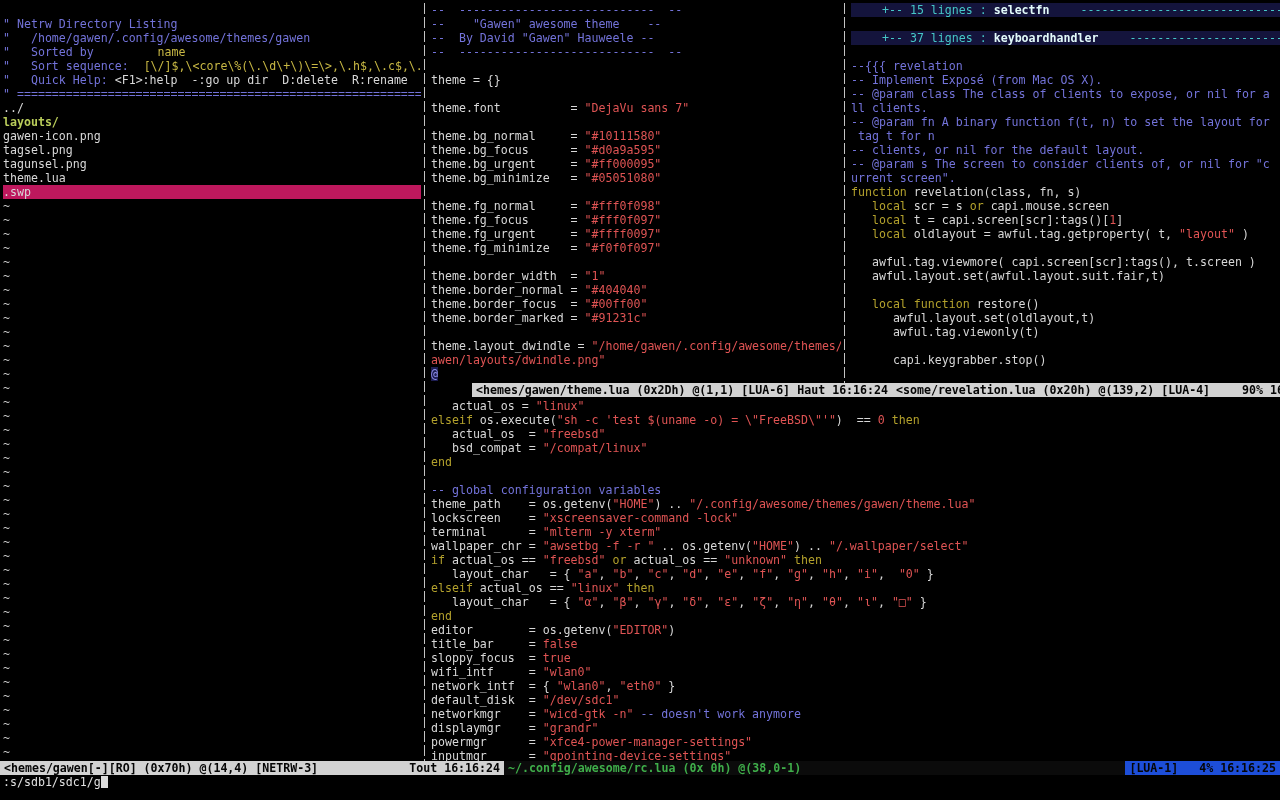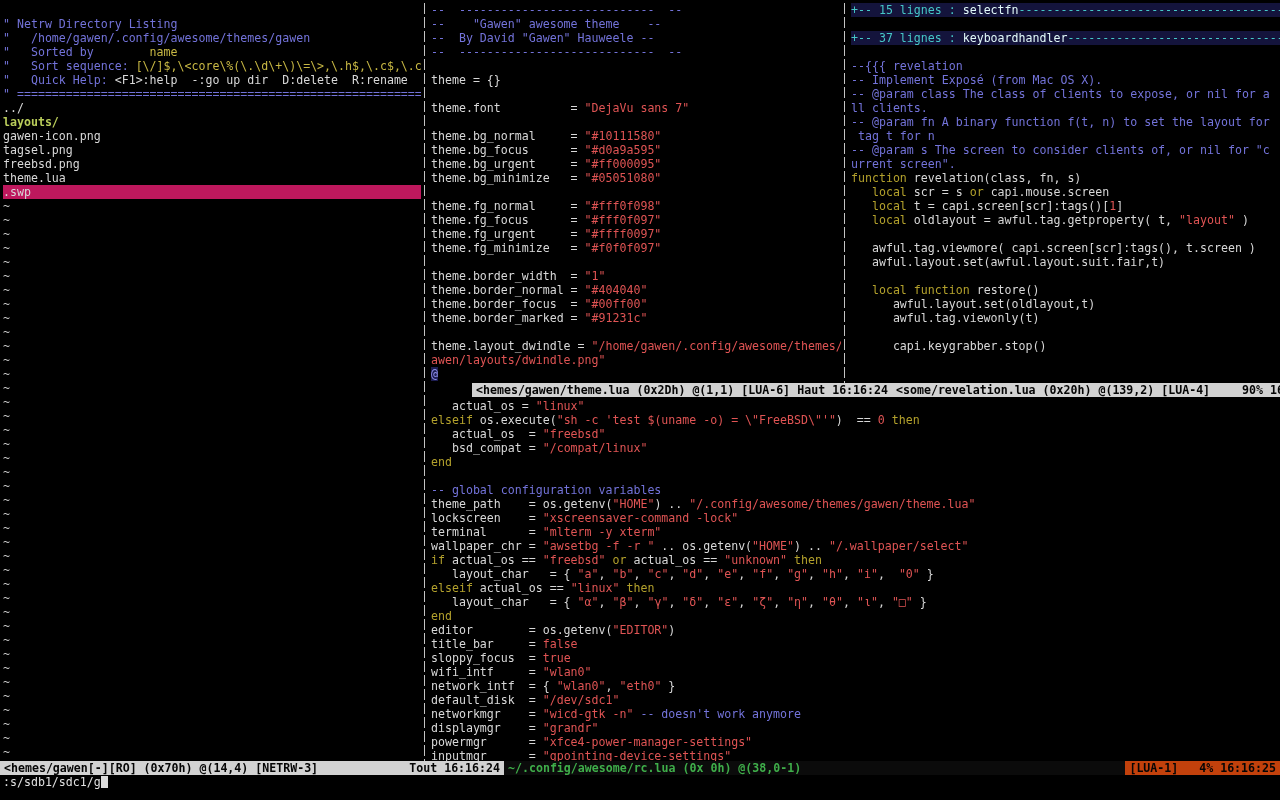--- a/index.html
+++ b/index.html
@@ -18,34 +18,34 @@
   .statusrow{display:flex;height:16px;padding-left:44px;}
   .statusline{height:14px;white-space:pre;overflow:hidden;display:flex;justify-content:space-between;
               padding:0 4px;background:#d2d2d2;color:#050505;font-weight:bold;box-sizing:border-box;}
   .sl-theme{width:420px;flex:none;}
   .sl-rev{flex:1;min-width:0;gap:32px;}
   .rc-win{flex:1;}
   .bottom-status{display:flex;height:14px;}
   .sl-netrw{width:504px;flex:none;}
   .sl-rc{flex:1;min-width:0;background:#0b0b0b;}
   .sl-rc .rc-file{color:#3fae4a;}
-  .sl-rc .rc-right{background:#c2410c;color:#050505;padding:0 4px;margin-right:-4px;}
+  .sl-rc .rc-right{background:#1d4ed8;color:#050505;padding:0 4px;margin-right:-4px;}
   .row{height:14px;white-space:pre;}
   .cursorline{background:#be185d;}
   .foldrow{background:#14143c;}
   .sg-n{color:#d8d8d8;}
   .sg-c{color:#7373da;}
   .sg-k{color:#b3a12c;}
   .sg-s{color:#e05454;}
   .sg-m{color:#e05454;}
   .sg-b{color:#e05454;}
   .sg-d{color:#b9cc5a;font-weight:bold;}
-  .sg-y{color:#c8b844;}
-  .sg-f{color:#46c8c8;}
-  .sg-fl{color:#e2fafa;font-weight:normal;}
+  .sg-y{color:#c8b844;margin-left:8px;}
+  .sg-f{color:#46c8c8;margin-left:31px;}
+  .sg-fl{color:#e2fafa;font-weight:bold;}
   .sg-t{color:#c9c9c9;}
   .sg-at{color:#8f8fe8;background:#1d1d52;}
   .cmdline{height:14px;padding-left:3px;white-space:pre;color:#e0e0e0;}
   .cursor{display:inline-block;width:7px;height:12px;background:#dcdcdc;vertical-align:-2px;}
 </style>
 </head>
 <body>
 
 <div class="screen">
   <div class="main">
@@ -55,21 +55,21 @@
         <div class="row"><span class="sg-c">" Netrw Directory Listing</span></div>
         <div class="row"><span class="sg-c">"   /home/gawen/.config/awesome/themes/gawen</span></div>
         <div class="row"><span class="sg-c">"   Sorted by        </span><span class="sg-y">name</span></div>
         <div class="row"><span class="sg-c">"   Sort sequence: </span><span class="sg-y">[\/]$,\&lt;core\%(\.\d\+\)\=\&gt;,\.h$,\.c$,\.c</span></div>
         <div class="row"><span class="sg-c">"   Quick Help: </span><span class="sg-n">&lt;F1&gt;:help  -:go up dir  D:delete  R:rename</span></div>
         <div class="row"><span class="sg-c">" ==========================================================</span></div>
         <div class="row"><span class="sg-n">../</span></div>
         <div class="row"><span class="sg-d">layouts/</span></div>
         <div class="row"><span class="sg-n">gawen-icon.png</span></div>
         <div class="row"><span class="sg-n">tagsel.png</span></div>
-        <div class="row"><span class="sg-n">freebsd.png</span></div>
+        <div class="row"><span class="sg-n">tagunsel.png</span></div>
         <div class="row"><span class="sg-n">theme.lua</span></div>
         <div class="row cursorline"><span class="sg-n">.swp</span></div>
         <div class="row"><span class="sg-t">~</span></div>
         <div class="row"><span class="sg-t">~</span></div>
         <div class="row"><span class="sg-t">~</span></div>
         <div class="row"><span class="sg-t">~</span></div>
         <div class="row"><span class="sg-t">~</span></div>
         <div class="row"><span class="sg-t">~</span></div>
         <div class="row"><span class="sg-t">~</span></div>
         <div class="row"><span class="sg-t">~</span></div>
@@ -149,20 +149,21 @@
             <div class="row foldrow"><span class="sg-f">+-- 15 lignes : </span><span class="sg-fl">selectfn</span><span class="sg-f">------------------------------------------------</span></div>
             <div class="row"></div>
             <div class="row foldrow"><span class="sg-f">+-- 37 lignes : </span><span class="sg-fl">keyboardhandler</span><span class="sg-f">--------------------------------------------</span></div>
             <div class="row"></div>
             <div class="row"><span class="sg-c">--{{{ revelation</span></div>
             <div class="row"><span class="sg-c">-- Implement Exposé (from Mac OS X).</span></div>
             <div class="row"><span class="sg-c">-- @param class The class of clients to expose, or nil for a</span></div>
             <div class="row"><span class="sg-c">ll clients.</span></div>
             <div class="row"><span class="sg-c">-- @param fn A binary function f(t, n) to set the layout for</span></div>
             <div class="row"><span class="sg-c"> tag t for n</span></div>
+            <div class="row"><span class="sg-c">-- clients, or nil for the default layout.</span></div>
             <div class="row"><span class="sg-c">-- @param s The screen to consider clients of, or nil for "c</span></div>
             <div class="row"><span class="sg-c">urrent screen".</span></div>
             <div class="row"><span class="sg-k">function</span><span class="sg-n"> revelation(class, fn, s)</span></div>
             <div class="row"><span class="sg-n">   </span><span class="sg-k">local</span><span class="sg-n"> scr = s </span><span class="sg-k">or</span><span class="sg-n"> capi.mouse.screen</span></div>
             <div class="row"><span class="sg-n">   </span><span class="sg-k">local</span><span class="sg-n"> t = capi.screen[scr]:tags()[</span><span class="sg-m">1</span><span class="sg-n">]</span></div>
             <div class="row"><span class="sg-n">   </span><span class="sg-k">local</span><span class="sg-n"> oldlayout = awful.tag.getproperty( t, </span><span class="sg-s">"layout"</span><span class="sg-n"> )</span></div>
             <div class="row"></div>
             <div class="row"><span class="sg-n">   awful.tag.viewmore( capi.screen[scr]:tags(), t.screen )</span></div>
             <div class="row"><span class="sg-n">   awful.layout.set(awful.layout.suit.fair,t)</span></div>
             <div class="row"></div>

